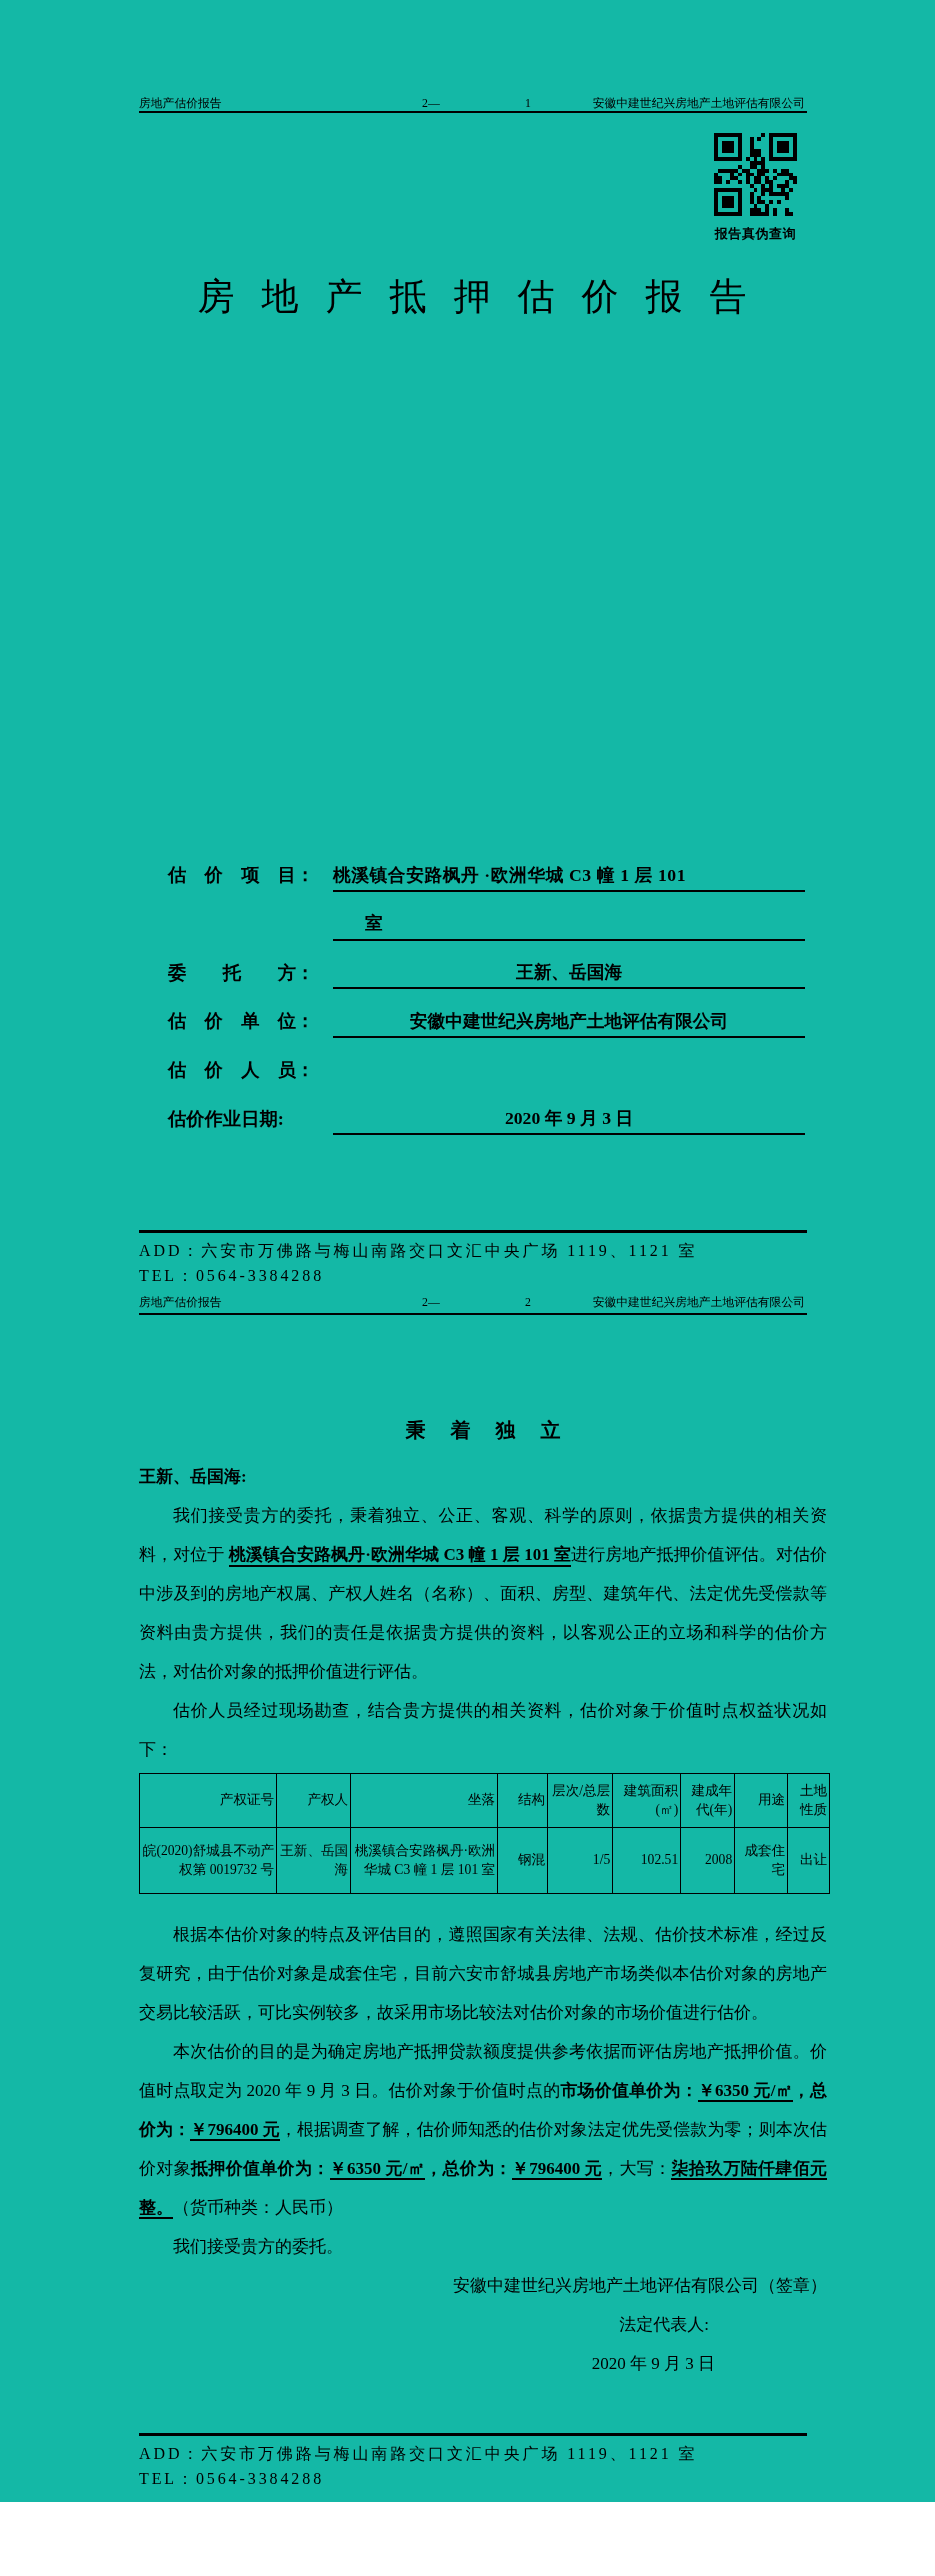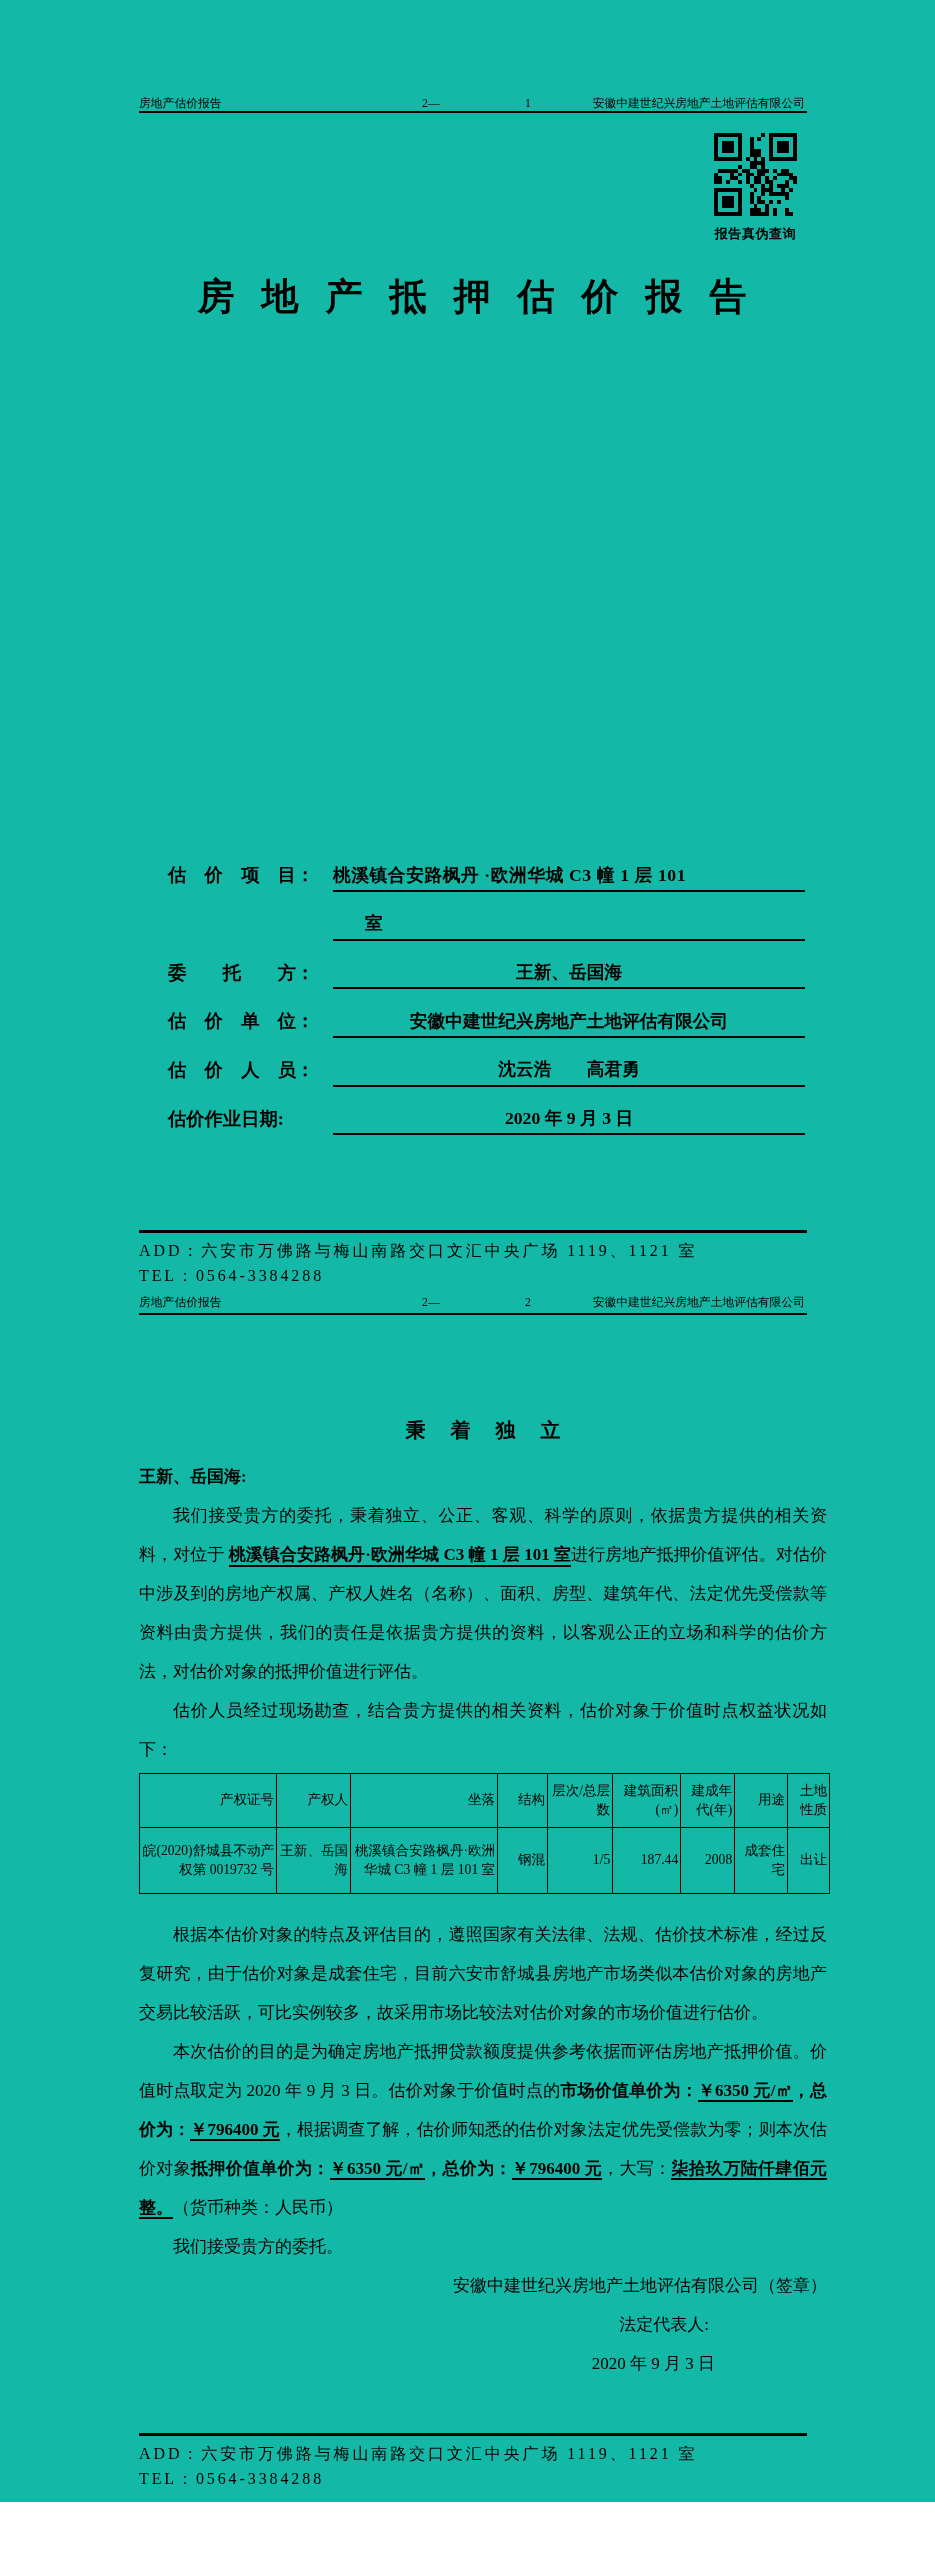--- a/index.html
+++ b/index.html
@@ -18,21 +18,21 @@
   .runhead .rh-right{position:absolute;right:0;top:0;}
   .hline{position:absolute;left:139px;width:668px;height:2.4px;background:#000;}
 
   
   .qr-wrap{position:absolute;left:714px;top:133px;width:83px;}
   .qr-wrap svg{display:block;width:83px;height:83px;}
   .qr-caption{margin-top:9.4px;text-align:center;font-size:13px;font-weight:bold;letter-spacing:0.6px;}
 
   
   .main-title{position:absolute;left:139px;top:272px;width:666px;text-align:center;
-    font-size:37px;font-weight:bold;letter-spacing:27px;text-indent:27px;white-space:nowrap;}
+    font-size:37px;font-weight:normal;letter-spacing:27px;text-indent:27px;white-space:nowrap;}
   .doc-number{position:absolute;left:139px;top:375px;width:666px;text-align:center;
     font-size:17.7px;font-weight:bold;letter-spacing:1.2px;}
 
   
   .fields{position:absolute;left:168px;top:851px;width:637px;}
   .frow{display:flex;align-items:flex-end;height:41px;margin-bottom:7.7px;}
   .flabel{flex:0 0 165px;font-size:18.3px;font-weight:bold;padding-bottom:4.7px;white-space:nowrap;}
   .fvalue{flex:1;border-bottom:2.4px solid #000;font-size:17.7px;font-weight:bold;
     text-align:center;padding-bottom:3.5px;white-space:nowrap;}
   .fvalue.left{text-align:left;letter-spacing:0.6px;}
@@ -308,21 +308,20 @@
     <div class="frow">
       <span class="flabel">委　　托　　方：</span>
       <span class="fvalue">王新、岳国海</span>
     </div>
     <div class="frow">
       <span class="flabel">估　价　单　位：</span>
       <span class="fvalue">安徽中建世纪兴房地产土地评估有限公司</span>
     </div>
     <div class="frow">
       <span class="flabel">估　价　人　员：</span>
-      <span class="fvalue">沈云浩　　高君勇</span>
     </div>
     <div class="frow">
       <span class="flabel">估价作业日期:</span>
       <span class="fvalue">2020 年 9 月 3 日</span>
     </div>
   </div>
 
   <div class="footer" style="top:1230px;">
     <div class="fline"></div>
     <div class="ftext">ADD：六安市万佛路与梅山南路交口文汇中央广场 1119、1121 室</div>
@@ -368,21 +367,21 @@
         <td>建成年代(年)</td>
         <td>用途</td>
         <td>土地性质</td>
       </tr>
       <tr class="own-data">
         <td>皖(2020)舒城县不动产权第 0019732 号</td>
         <td>王新、岳国海</td>
         <td>桃溪镇合安路枫丹·欧洲华城 C3 幢 1 层 101 室</td>
         <td>钢混</td>
         <td>1/5</td>
-        <td>187.44</td>
+        <td>102.51</td>
         <td>2008</td>
         <td>成套住宅</td>
         <td>出让</td>
       </tr>
     </tbody>
       </table>
 
     <p class="para">根据本估价对象的特点及评估目的，遵照国家有关法律、法规、估价技术标准，经过反复研究，由于估价对象是成套住宅，目前六安市舒城县房地产市场类似本估价对象的房地产交易比较活跃，可比实例较多，故采用市场比较法对估价对象的市场价值进行估价。</p>
 
     <p class="para"><span class="seg">本次估价的目的是为确定房地产抵押贷款额度提供参考依据而评估房地产抵押价值。价值时点取定为 2020 年 9 月 3 日。估价对象于价值时点的</span><span class="b">市场价值单价为：</span><span class="bu">￥6350 元/㎡</span><span class="b">，总价为：</span><span class="bu">￥796400 元</span><span class="seg">，根据调查了解，估价师知悉的估价对象法定优先受偿款为零；则本次估价对象</span><span class="b">抵押价值单价为：</span><span class="bu">￥6350 元/㎡</span><span class="b">，总价为：</span><span class="bu">￥796400 元</span><span class="seg">，大写：</span><span class="bu">柒拾玖万陆仟肆佰元整。</span><span class="seg">（货币种类：人民币）</span></p>

